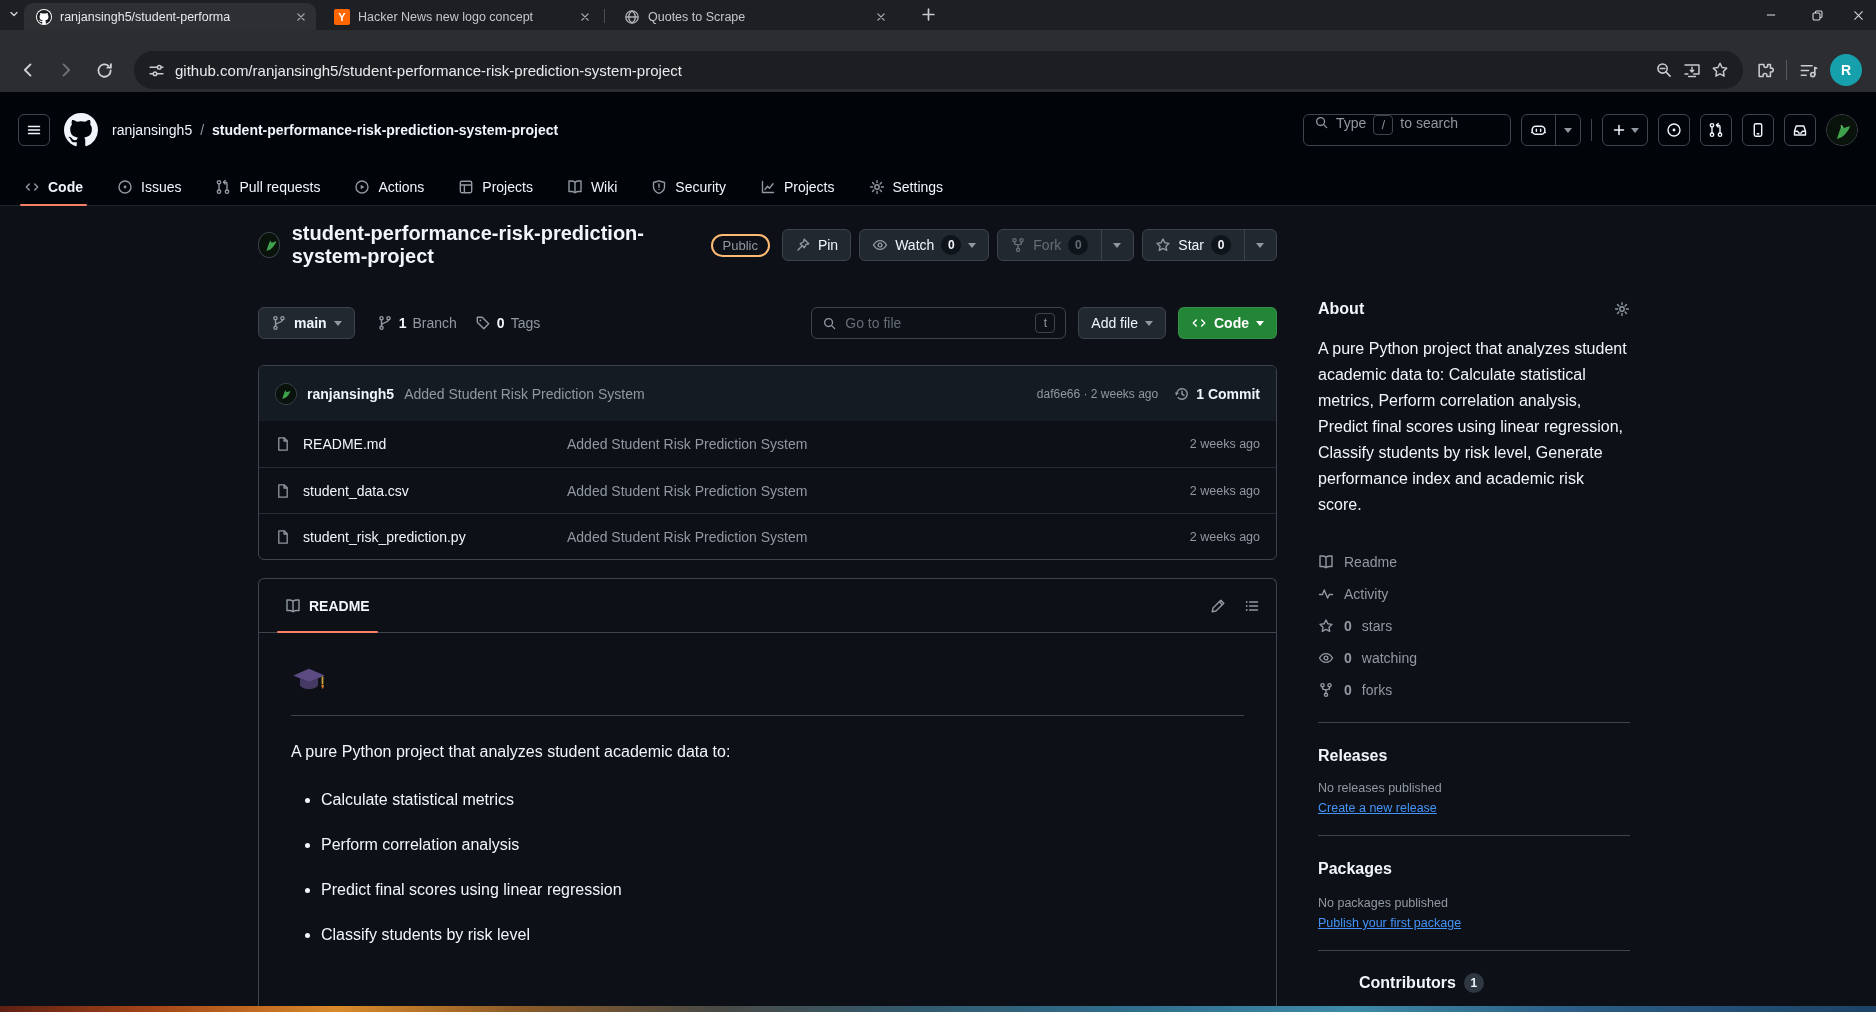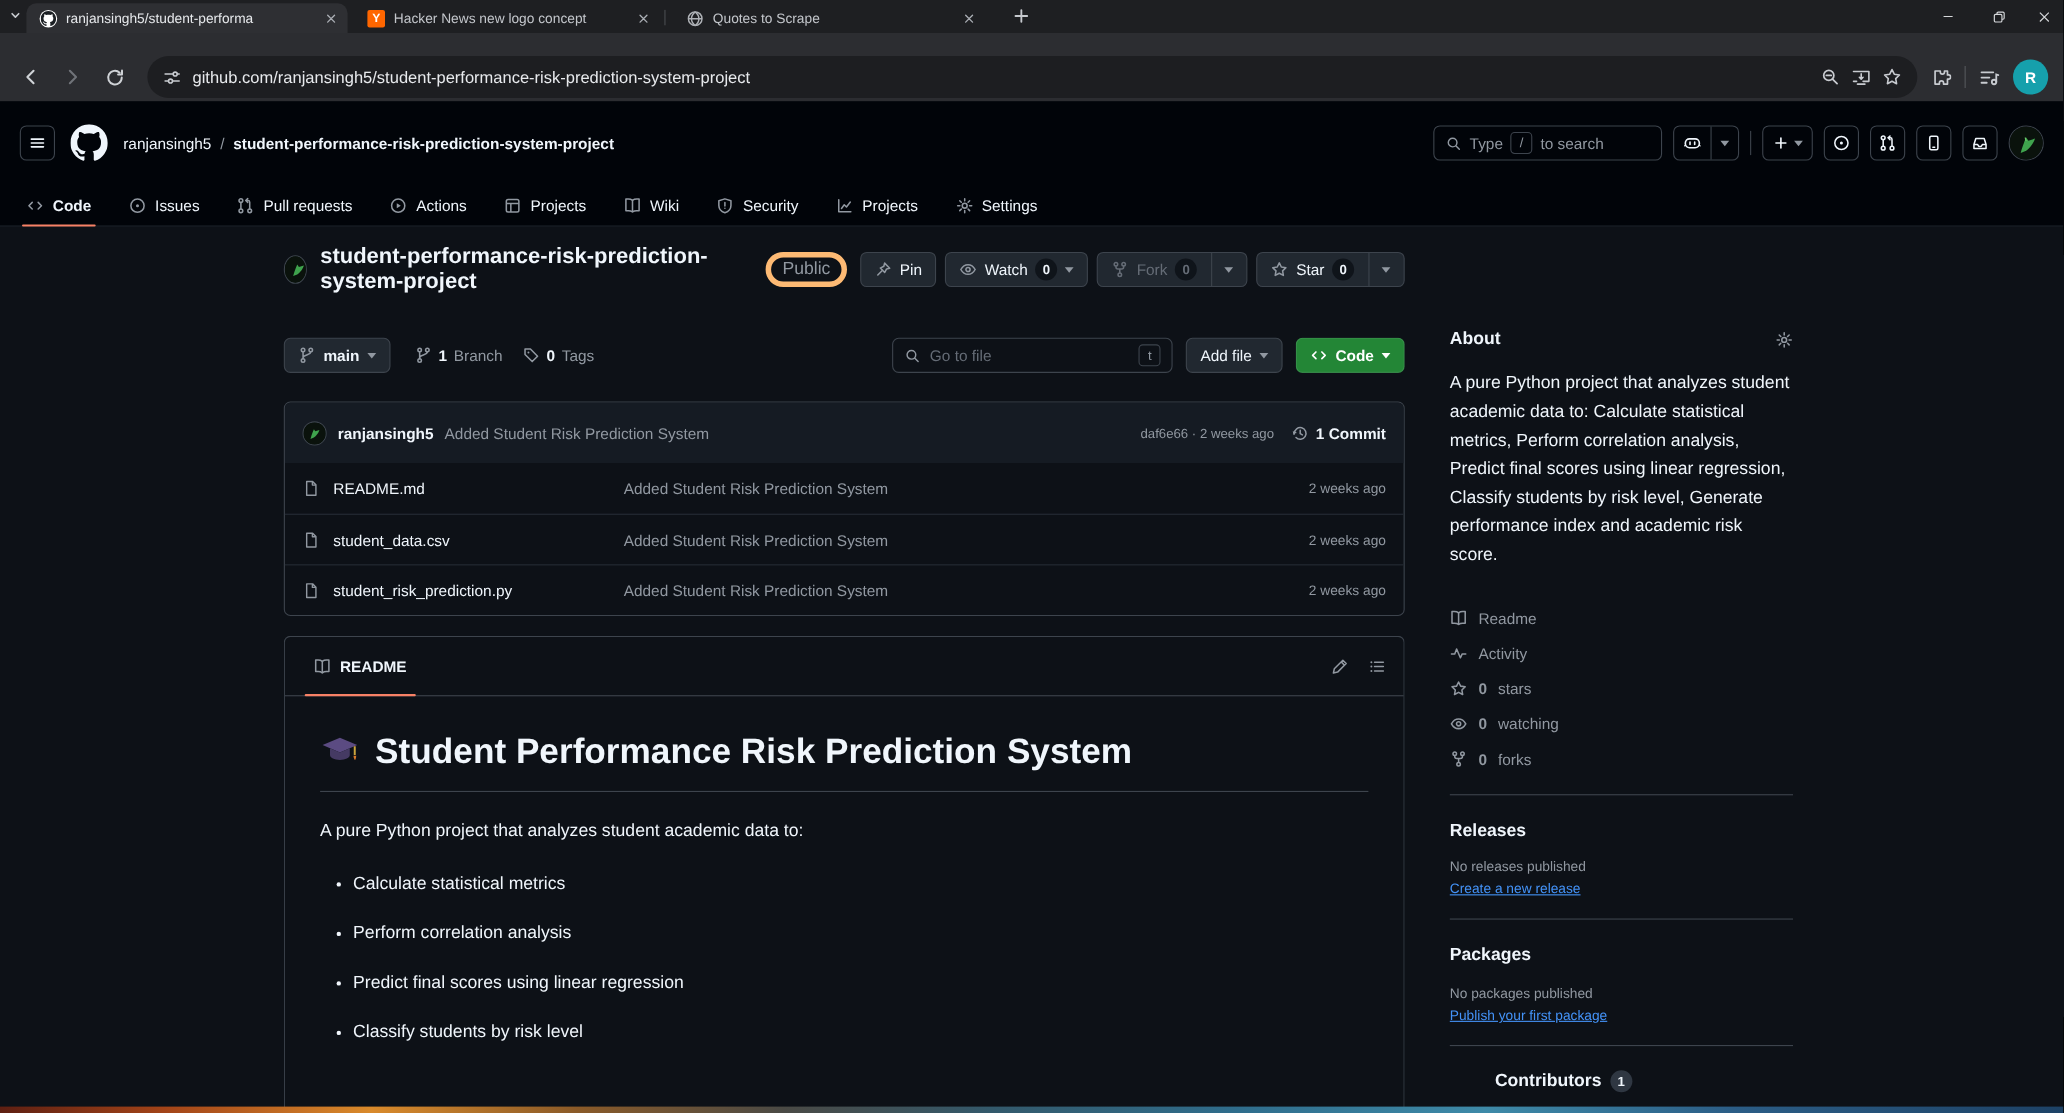--- a/index.html
+++ b/index.html
@@ -35,41 +35,41 @@
   .profile-badge { width:32px; height:32px; border-radius:50%; background:#16a0ac; color:#fff; font-size:14px; font-weight:bold; display:flex; align-items:center; justify-content:center; }
 
   
   .gh-header { position:absolute; left:0; top:92px; width:100%; height:76px; background:#010409; display:flex; align-items:center; padding:0 18px; gap:14px; }
   .sq-btn { width:32px; height:32px; border:1px solid #3d444d; border-radius:6px; display:flex; align-items:center; justify-content:center; color:#f0f6fc; background:transparent; }
   .gh-mark { color:#f0f6fc; }
   .crumb { display:flex; align-items:center; gap:8px; font-size:14px; color:#f0f6fc; white-space:nowrap; }
   .crumb .sep { color:#9198a1; }
   .crumb .repo { font-weight:bold; }
   .gh-right { margin-left:auto; display:flex; align-items:center; gap:10px; }
-  .gh-search { width:208px; height:32px; border:1px solid #3d444d; border-radius:6px; display:flex; align-items:center; gap:7px; padding:0 10px; color:#9198a1; font-size:14px; }
+  .gh-search { width:208px; height:32px; border:1px solid #3d444d; border-radius:6px; display:flex; align-items:flex-start; gap:7px; padding:0 10px; color:#9198a1; font-size:14px; }
   .keycap { min-width:20px; height:20px; border:1px solid #3d444d; border-radius:4px; font-size:12px; display:flex; align-items:center; justify-content:center; padding:0 4px; color:#9198a1; }
   .split-btn { height:32px; border:1px solid #3d444d; border-radius:6px; display:flex; align-items:center; color:#f0f6fc; }
   .split-btn .seg { padding:0 8px; display:flex; align-items:center; gap:4px; height:100%; }
   .split-btn .seg + .seg { border-left:1px solid #3d444d; }
   .caret { width:0; height:0; border-left:4px solid transparent; border-right:4px solid transparent; border-top:5px solid currentColor; display:inline-block; }
   .hdr-divider { width:1px; height:22px; background:#3d444d; }
   .gh-avatar { width:32px; height:32px; border-radius:50%; overflow:hidden; border:1px solid #3d444d; }
 
   
   .gh-nav { position:absolute; left:0; top:168px; width:100%; height:38px; background:#010409; border-bottom:1px solid #1f242c; display:flex; align-items:stretch; padding:0 14px; gap:14px; }
   .nav-item { position:relative; display:flex; align-items:center; gap:8px; padding:0 10px; font-size:14px; color:#f0f6fc; }
   .nav-item .nico { color:#9198a1; }
   .nav-item.active { font-weight:bold; }
   .nav-item.active .underline { position:absolute; left:6px; right:6px; bottom:-1px; height:2px; background:#f78166; border-radius:2px; }
 
   
   .title-row { position:absolute; left:258px; top:228px; width:1019px; height:34px; display:flex; align-items:center; gap:12px; }
   .repo-avatar { width:26px; height:26px; border-radius:50%; border:1px solid #3d444d; overflow:hidden; background:#05110a; }
   .repo-title { font-size:20px; font-weight:bold; color:#f0f6fc; }
-  .vis-badge { border:5px solid #fdba74; border-radius:2em; padding:2px 10px; font-size:16px; color:#9198a1; font-weight:500; }
+  .vis-badge { border:2px solid #fdba74; border-radius:2em; padding:2px 10px; font-size:13px; color:#9198a1; font-weight:500; }
   .title-actions { margin-left:auto; display:flex; align-items:center; gap:8px; }
   .btn { height:32px; background:#212830; border:1px solid #3d444d; border-radius:6px; display:flex; align-items:center; gap:7px; padding:0 12px; color:#f0f6fc; font-size:14px; font-weight:500; }
   .btn .bico { color:#9198a1; }
   .btn .cnt { background:rgba(1,4,9,0.55); border-radius:2em; min-width:20px; height:20px; padding:0 6px; font-size:12px; font-weight:bold; display:flex; align-items:center; justify-content:center; }
   .btn .inner-sep { width:1px; align-self:stretch; background:#3d444d; margin:0 4px 0 6px; }
   .btn.disabled, .btn.disabled .bico { color:#656c76; }
   .btn.green { background:#238636; border-color:rgba(240,246,252,0.1); color:#fff; font-weight:bold; }
   .btn.green .bico { color:#fff; }
 
   .branch-bar { position:absolute; left:258px; top:307px; width:1019px; height:32px; display:flex; align-items:center; }
@@ -670,21 +670,20 @@
     <div class="md">
       <h1>
         <span class="ico">
           <svg width="36" height="36" viewBox="0 0 32 32">
               <path d="M16 5L30 11 16 17 2 11z" fill="#5b4b82"></path>
               <path d="M8 13.5v5.5c0 2.2 3.6 4 8 4s8-1.8 8-4v-5.5l-8 3.4z" fill="#453a63"></path>
               <path d="M28 12v7" stroke="#caa53d" stroke-width="1.6" fill="none"></path>
               <path d="M27 19.5c0 1.4.6 3 1.2 3.6.5-.6 1-2.2 1-3.6z" fill="#d97b2a"></path>
             </svg>
         </span>
-        <span>Student Performance Risk Prediction System</span>
       </h1>
       <p>A pure Python project that analyzes student academic data to:</p>
       <ul>
         <li>Calculate statistical metrics</li>
         <li>Perform correlation analysis</li>
         <li>Predict final scores using linear regression</li>
         <li>Classify students by risk level</li>
       </ul>
     </div>
   </div>

